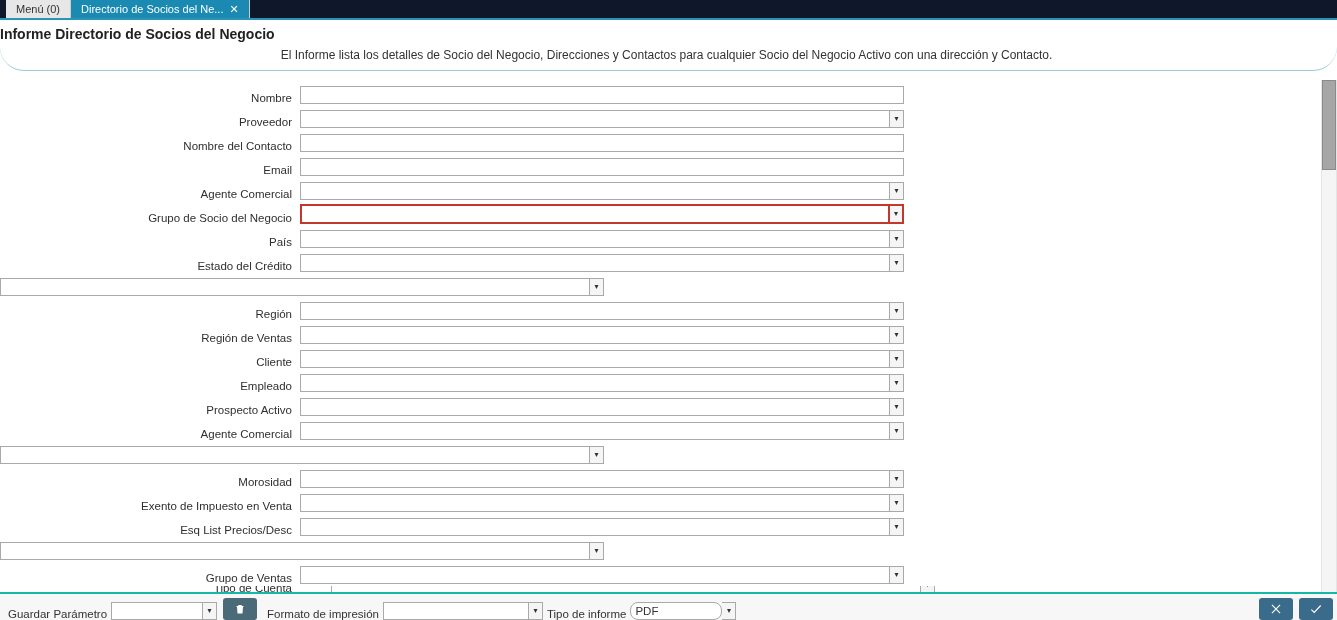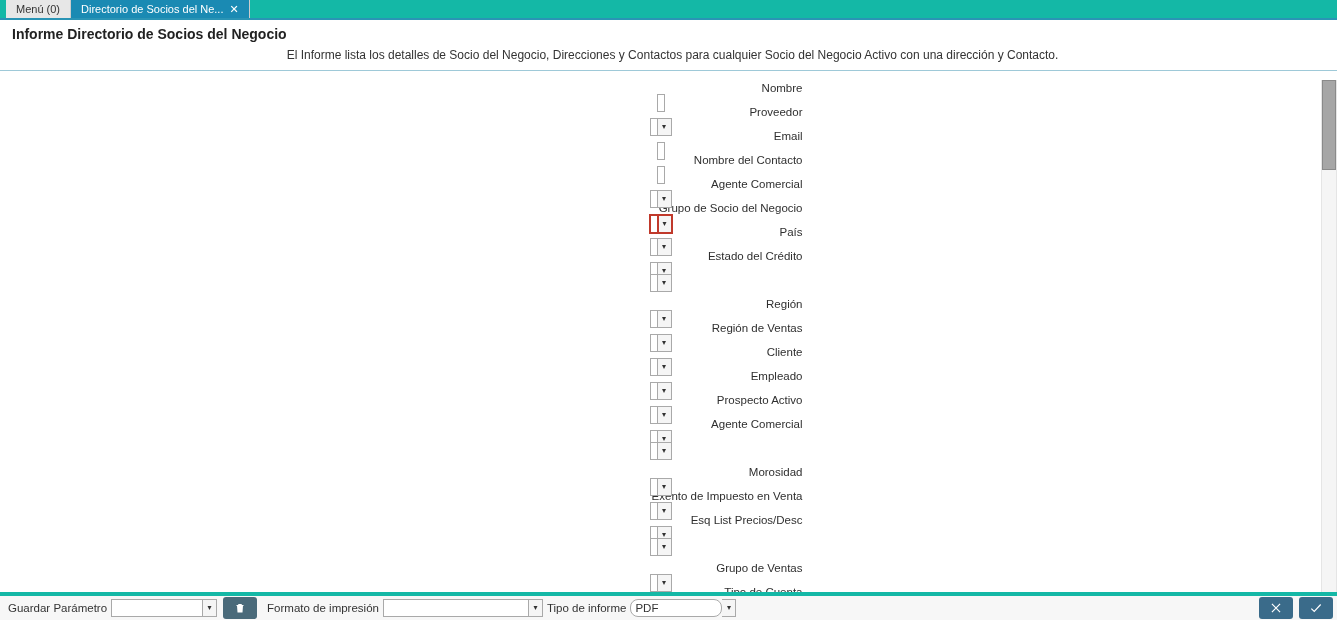--- a/index.html
+++ b/index.html
@@ -10,21 +10,21 @@
     font-size: 12px;
     color: #333;
     background: #fff;
     width: 1337px;
     height: 620px;
     overflow: hidden;
   }
   .tabbar {
     display: flex;
     align-items: stretch;
-    background: #14b8a6;
+    background: #0f172a;
     height: 20px;
     border-bottom: 2px solid #2a94b5;
     padding-left: 6px;
   }
   .tab {
     display: flex;
     align-items: center;
     padding: 0 10px;
     font-size: 11px;
     border-right: 1px solid #ccc;
@@ -36,22 +36,23 @@
   .tab.active {
     background: #1a8ab3;
     color: #fff;
   }
   .tab .close {
     margin-left: 6px;
     font-size: 11px;
     color: #fff;
   }
   .page-header {
-    padding: 4px 4px 6px 12px;
+    padding: 4px 4px 6px 0;
     border-bottom: 1px solid #9ec9d8;
+    border-radius: 24px;
   }
   .page-header h1 {
     margin: 2px 0 4px 0;
     font-size: 14px;
     font-weight: bold;
     color: #222;
   }
   .page-header .desc {
     font-size: 12px;
     color: #333;
@@ -82,24 +83,23 @@
   .vscroll .thumb {
     position: absolute;
     left: 0; right: 0;
     background: #a6a6a6;
     height: 90px;
     top: 0;
     border: 1px solid #8a8a8a;
   }
   .form-row {
     display: flex;
-    align-items: center;
+    align-items: flex-end;
     margin: 2px 0;
     height: 22px;
-    flex-direction: column;
   }
   .form-label {
     width: 300px;
     text-align: right;
     padding-right: 8px;
     font-size: 11.5px;
     color: #2f2f2f;
   }
   .form-control {
     flex: 0 0 604px;
@@ -136,23 +136,23 @@
   .last-row-clip {
     height: 8px;
     overflow: hidden;
     gap: 31px;
   }
   .footer {
     position: absolute;
     left: 0; right: 0; bottom: 0;
     height: 28px;
     background: #f7f7f7;
-    border-top: 4px solid #14b8a6;
-    display: flex;
-    align-items: center;
+    border-top: 2px solid #14b8a6;
+    display: flex;
+    align-items: flex-end;
     padding: 0 4px;
   }
   .footer .lbl {
     font-size: 11.5px;
     color: #333;
     margin: 0 4px;
   }
   .footer .fcombo {
     display: flex;
     height: 18px;
@@ -232,27 +232,27 @@
         </div>
       </div>
       <div class="form-row">
         <div class="form-label">Proveedor</div>
         <div class="form-control combo">
           <div class="txt"></div>
           <div class="arrow">▾</div>
         </div>
       </div>
       <div class="form-row">
+        <div class="form-label">Nombre del Contacto</div>
+        <div class="form-control">
+          <div class="txt"></div>
+        </div>
+      </div>
+      <div class="form-row">
         <div class="form-label">Email</div>
-        <div class="form-control">
-          <div class="txt"></div>
-        </div>
-      </div>
-      <div class="form-row">
-        <div class="form-label">Nombre del Contacto</div>
         <div class="form-control">
           <div class="txt"></div>
         </div>
       </div>
       <div class="form-row">
         <div class="form-label">Agente Comercial</div>
         <div class="form-control combo">
           <div class="txt"></div>
           <div class="arrow">▾</div>
         </div>

